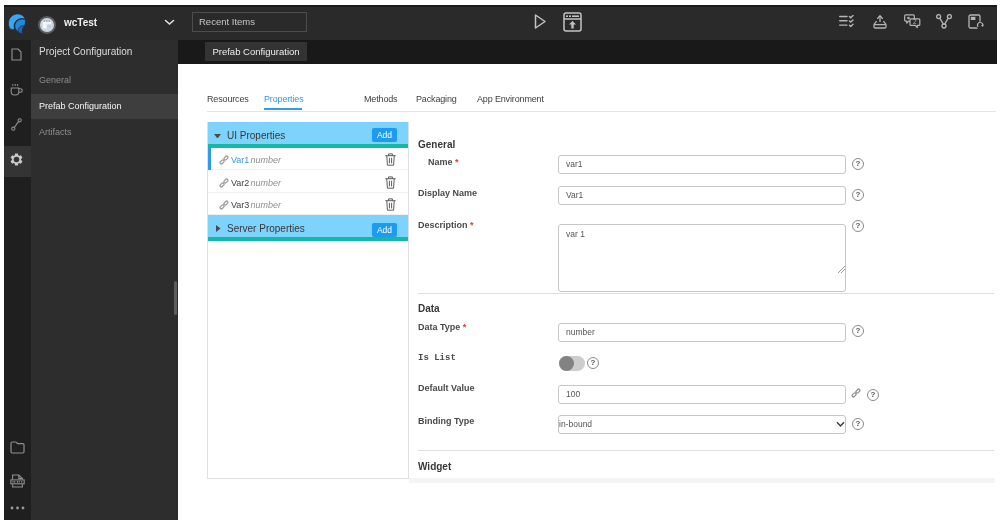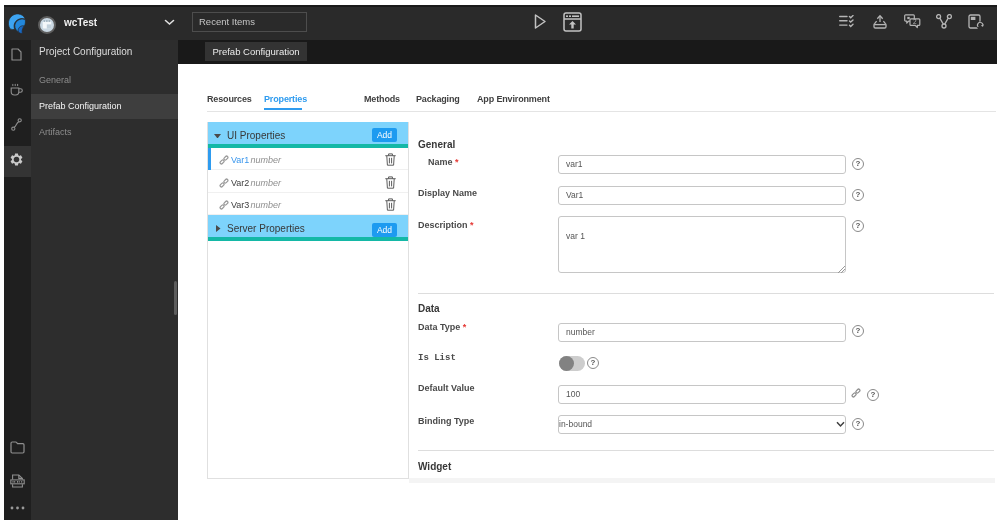--- a/index.html
+++ b/index.html
@@ -18,21 +18,21 @@
   .sp-head { left:39px; top:46px; color:#dcdcdc; font-size:10px; }
   .sp-item { left:31px; width:147px; height:24px; color:#8d8d8d; font-size:9px;
     line-height:24px; padding-left:8px; }
   .sp-sel  { background:#3e3e3e; color:#f5f5f5; }
   #spthumb { left:174px; top:281px; width:3px; height:34px; background:#5d5d5d; border-radius:2px;}
   
   #mainstrip { left:178px; top:40px; width:819px; height:24px; background:#191919; }
   #maintab { left:205px; top:42px; width:102px; height:19px; background:#333333;
     color:#ececec; font-size:9.5px; text-align:center; line-height:19px; }
   
-  .tab { top:94px; font-size:9px; letter-spacing:-0.15px; color:#3f3f3f;font-weight:bold; }
+  .tab { top:94px; font-size:9px; letter-spacing:-0.15px; color:#3f3f3f; }
   .tab.blue { color:#2e9bef; }
   #tabuline { left:264px; top:108px; width:38px; height:2px; background:#2e9bef; }
   #tabborder { left:207px; top:111px; width:789px; height:1px; background:#e4e4e4; }
   
   #listpanel { left:207px; top:122px; width:202px; height:357px; border:1px solid #e0e0e0; background:#fff; }
   .acchead { left:208px; width:200px; height:26px; background:#7dd3fc; border-bottom:4px solid #14b8a6; }
   .acctitle { font-size:10px; color:#383838; font-weight:normal; }
   .addbtn { left:372px; width:25px; height:14px; background:#1d9bf0; border-radius:2px;
     color:#fff; font-size:8.5px; text-align:center; line-height:14px; }
   .lrow { left:208px; width:200px; height:22px; border-bottom:1px solid #f0f0f0; background:#fff; }
@@ -271,21 +271,21 @@
 </div>
 
 <div class="abs fheading" style="top:139px;">General</div>
 <div class="abs flabel" style="top:157px;padding-left:10px;">Name <span class="req">*</span></div>
 <div class="abs finput" style="top:155px;">var1</div>
 <div class="abs qicon" style="left:852px; top:158px;">?</div>
 <div class="abs flabel" style="top:188px;">Display Name</div>
 <div class="abs finput" style="top:186px;">Var1</div>
 <div class="abs qicon" style="left:852px; top:189px;">?</div>
 <div class="abs flabel" style="top:220px;">Description <span class="req">*</span></div>
-<div class="abs finput" style="top:216px; height:57px; line-height:15px; padding-top:12px;">var 1</div>
+<div class="abs finput" style="top:224px; height:68px; line-height:15px; padding-top:2px;">var 1</div>
 <div class="abs qicon" style="left:852px; top:220px;">?</div>
 <svg class="abs" style="left:838px; top:266px;" width="7" height="7" viewBox="0 0 7 7">
   <g stroke="#9a9a9a" stroke-width="1">
       <line x1="0" y1="7" x2="7" y2="0"></line>
       <line x1="3" y1="7" x2="7" y2="3"></line>
     </g>
 </svg>
 <div class="abs fsep" style="top:293px;"></div>
 
 <div class="abs fheading" style="top:303px;">Data</div>

